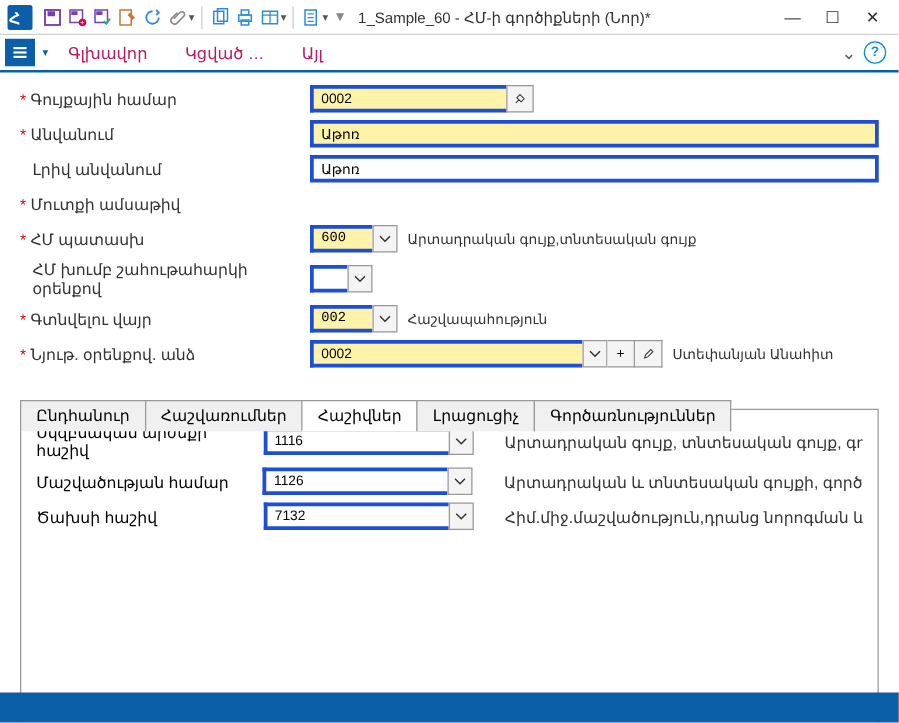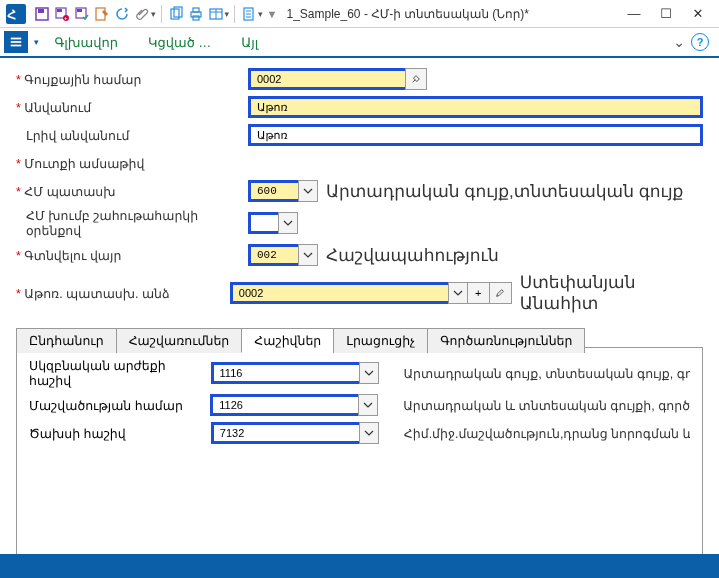--- a/index.html
+++ b/index.html
@@ -11,43 +11,43 @@
   .tbicon { width:18px; height:18px; display:flex; align-items:center; justify-content:center; cursor:pointer; }
   .tbicon svg { width:16px; height:16px; }
   .tbsep { width:1px; height:18px; background:#ccc; margin:0 3px;}
   .dd { font-size:9px; color:#555; margin-left:-2px; }
   .title { flex:1; font-size:12px; color:#333; padding-left:4px; white-space:nowrap; overflow:hidden; }
   .winbtns { display:flex; gap:14px; margin-right:6px;}
   .winbtn { width:18px; height:18px; display:flex; align-items:center; justify-content:center; cursor:pointer; font-family: "Segoe UI Symbol", sans-serif; font-size:13px; color:#333;}
   
   .menubar { display:flex; align-items:center; height:30px; background:#fff; border-bottom:2px solid #0b5ea8; padding:0 4px; gap:2px;}
   .bluebox { width:24px; height:22px; background:#0b5ea8; margin-right:4px; display:flex; align-items:center; justify-content:center;}
-  .menuitem { padding:4px 14px; color:#15803d; cursor:pointer; font-size:13px;}
+  .menuitem { padding:4px 14px; color:#be185d; cursor:pointer; font-size:13px;}
   .menuexp { margin-left:auto; display:flex; align-items:center; gap:6px; padding-right:6px;}
   .helpcirc { width:18px; height:18px; border:1.5px solid #0b8de0; border-radius:50%; display:flex; align-items:center; justify-content:center; color:#0b8de0; font-size:11px; font-weight:bold;}
   
   .form-area { padding:10px 16px 6px 16px; }
   .frow { display:flex; align-items:center; margin-bottom:6px; min-height:22px;}
   .flabel { width:232px; color:#333; font-size:12.5px; }
   .req::before { content:"* "; color:#d00; }
   .finput { height:22px; border:3px solid #1d4ed8; padding:0 6px; font-size:11px; background:#fff; font-family:inherit;}
   .yellow { background:#fff3aa; }
   .w170 { width:158px; }
   .wfull { flex:1; }
   .w60 { width:50px;font-family:Liberation Mono, monospace; }
-  .readonly-text { font-size:17px; color:#333; padding-left:8px;}
+  .readonly-text { font-size:11px; color:#333; padding-left:8px;}
   .iconbtn { width:22px; height:22px; border:1px solid #999; background:#f4f4f4; display:flex; align-items:center; justify-content:center; cursor:pointer; font-size:11px;}
   .ddbtn { width:20px; height:22px; border:1px solid #999; background:#f4f4f4; display:flex; align-items:center; justify-content:center; cursor:pointer;}
   .ddbtn svg, .iconbtn svg { width:10px; height:10px; }
   .combo { display:flex; }
   .combo .finput { border-right:none; }
   .dateinput { border-right:none; }
   
   .tabs { display:flex; border-bottom:1px solid #999; margin:8px 0 0 0; }
-  .tab { padding:4px 12px; border:1px solid #999; border-bottom:none; margin-right:-1px; background:#f0f0f0; cursor:pointer; font-size:12.5px; position:relative; top:6px;}
+  .tab { padding:4px 12px; border:1px solid #999; border-bottom:none; margin-right:-1px; background:#f0f0f0; cursor:pointer; font-size:12.5px; position:relative; top:18px;}
   .tab.active { background:#fff; border-bottom:1px solid #fff;}
   
   .tabpanel { border:1px solid #999; border-top:none; padding:10px 12px; height:262px; }
   .group-title { font-size:13px; color:#333; margin-bottom:10px; }
   .subrow { display:flex; align-items:center; margin-bottom:6px;gap:17px; }
   .sublabel { width:198px; font-size:12.5px; }
   .subcombo { display:flex; margin-right:8px;align-items:center;}
   .subcombo .finput { width:148px; border-right:none;}
   .subtext { font-size:12.5px; color:#333; white-space:nowrap; overflow:hidden;}
   
@@ -129,21 +129,21 @@
         <svg viewBox="0 0 16 16">
           <rect x="3" y="2" width="9" height="12" fill="none" stroke="#2a8de0" stroke-width="1.2"></rect>
           <line x1="5" y1="5" x2="10" y2="5" stroke="#2a8de0"></line>
           <line x1="5" y1="8" x2="10" y2="8" stroke="#2a8de0"></line>
           <line x1="5" y1="11" x2="10" y2="11" stroke="#2a8de0"></line>
         </svg>
       </div>
     <span class="dd">▾</span>
     <span style="color:#888;font-size:11px;margin:0 2px;">▼</span>
   </div>
-  <div class="title">1_Sample_60 - ՀՄ-ի տնտեսական (Նոր)*</div>
+  <div class="title">1_Sample_60 - ՀՄ-ի գործիքների (Նոր)*</div>
   <div class="winbtns">
     <div class="winbtn">—</div>
     <div class="winbtn">☐</div>
     <div class="winbtn">✕</div>
   </div>
 </div>
 
 <div class="menubar">
   <div class="bluebox">
     <svg width="14" height="14" viewBox="0 0 16 16">
@@ -222,21 +222,21 @@
       <div class="ddbtn">
           <svg viewBox="0 0 10 10">
             <path d="M1 3 l4 4 l4 -4" stroke="#333" fill="none" stroke-width="1.2"></path>
           </svg>
         </div>
     </div>
     <div class="readonly-text">Հաշվապահություն</div>
   </div>
 
   <div class="frow">
-    <div class="flabel req">Աթոռ. պատասխ. անձ</div>
+    <div class="flabel req">Նյութ. օրենքով. անձ</div>
     <div class="combo">
       <input class="finput yellow" style="width: 218px;" value="0002">
       <div class="ddbtn">
           <svg viewBox="0 0 10 10">
             <path d="M1 3 l4 4 l4 -4" stroke="#333" fill="none" stroke-width="1.2"></path>
           </svg>
         </div>
       <div class="iconbtn" style="border-left:none;">+</div>
       <div class="iconbtn" style="border-left:none;">
         <svg viewBox="0 0 12 12">

